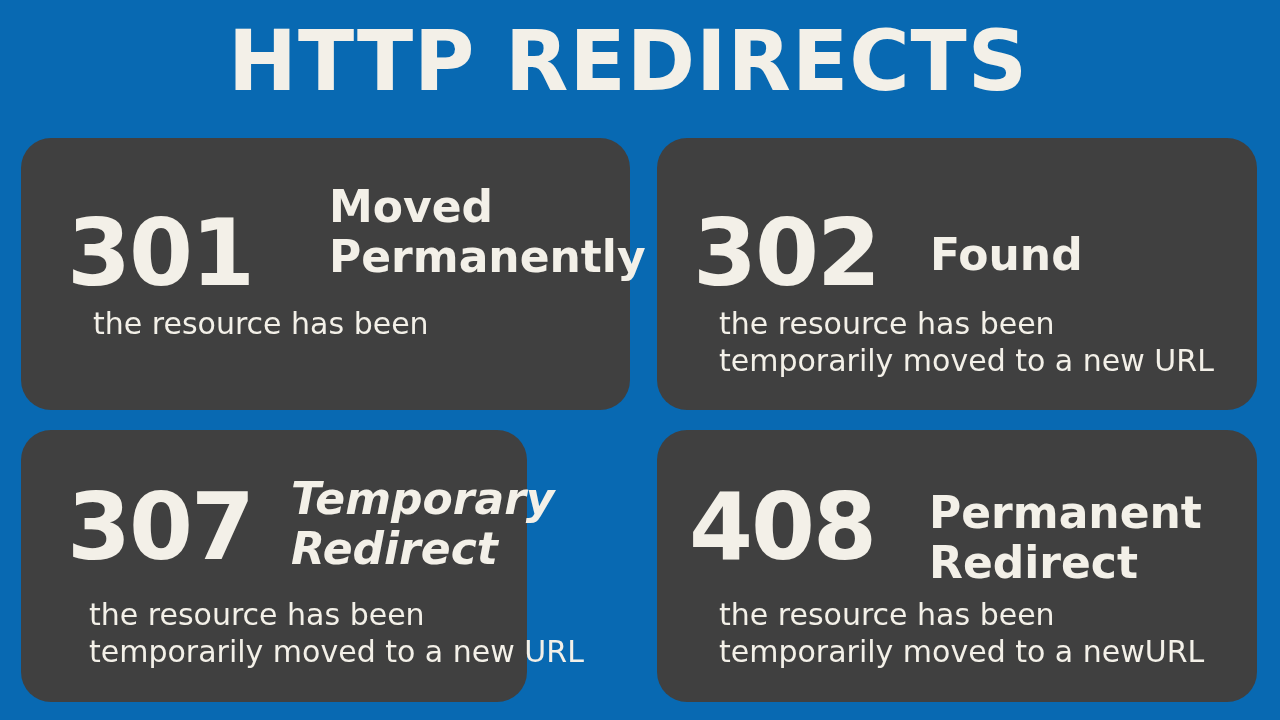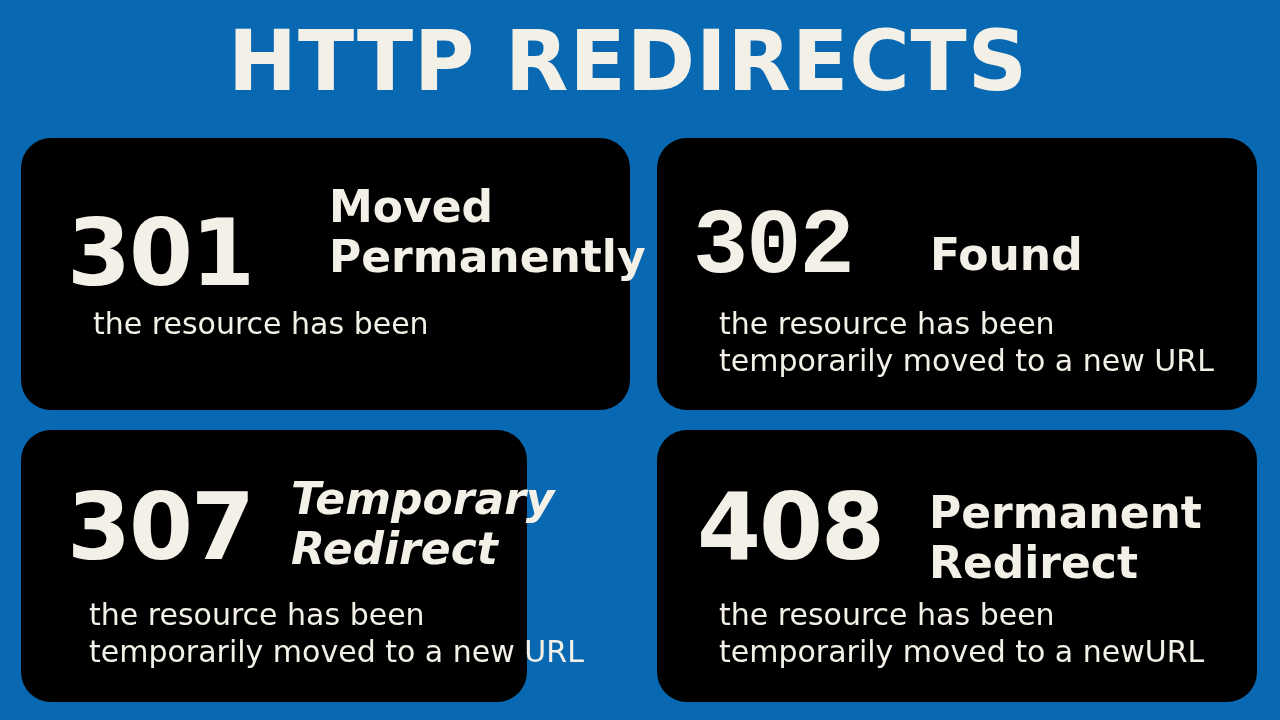--- a/index.html
+++ b/index.html
@@ -24,21 +24,21 @@
       font-family: "DejaVu Sans", sans-serif;
       font-weight: bold;
       font-size: 84px;
       letter-spacing: 1px;
       line-height: 110px;
       color: #f3f0e8;
       transform: scaleX(0.98);
     }
     .card {
       position: absolute;
-      background: #000000;
+      background: #404040;
       border-radius: 30px;
       box-sizing: border-box;
     }
     .card .code {
       position: absolute;
       font-weight: bold;
       font-size: 92px;
       line-height: 92px;
       letter-spacing: -2px;
       color: #f3f0e8;
@@ -69,21 +69,21 @@
   <div class="name" style="left:272px; top:44px;margin-left:36px;">
     <span style="display:block">Moved</span>
     <span style="display:block">Permanently</span>
   </div>
   <div class="desc" style="left:72px; top:167px;">
     <span>the resource has been</span>
   </div>
 </div>
 
 <div class="card" style="left:657px; top:138px; width:600px; height:272px;">
-  <div class="code" style="left:36px; top:64px;font-family:Liberation Mono, monospace;">302</div>
+  <div class="code" style="left:36px; top:70px;">302</div>
   <div class="name" style="left:273px; top:68px;margin-top:24px;">
     <span style="display:block">Found</span>
   </div>
   <div class="desc" style="left:62px; top:167px;">
     <span>the resource has been</span>
     <span>temporarily moved to a new URL</span>
   </div>
 </div>
 
 <div class="card" style="left:21px; top:430px; width:506px; height:272px;">
@@ -92,21 +92,21 @@
     <span style="display:block">Temporary</span>
     <span style="display:block">Redirect</span>
   </div>
   <div class="desc" style="left:68px; top:166px;">
     <span>the resource has been</span>
     <span>temporarily moved to a new URL</span>
   </div>
 </div>
 
 <div class="card" style="left:657px; top:430px; width:600px; height:272px;">
-  <div class="code" style="left:40px; top:52px;">408</div>
+  <div class="code" style="left:32px; top:52px;">408</div>
   <div class="name" style="left:272px; top:46px;margin-top:12px;">
     <span style="display:block">Permanent</span>
     <span style="display:block">Redirect</span>
   </div>
   <div class="desc" style="left:62px; top:166px;">
     <span>the resource has been</span>
     <span>temporarily moved to a newURL</span>
   </div>
 </div>
 

